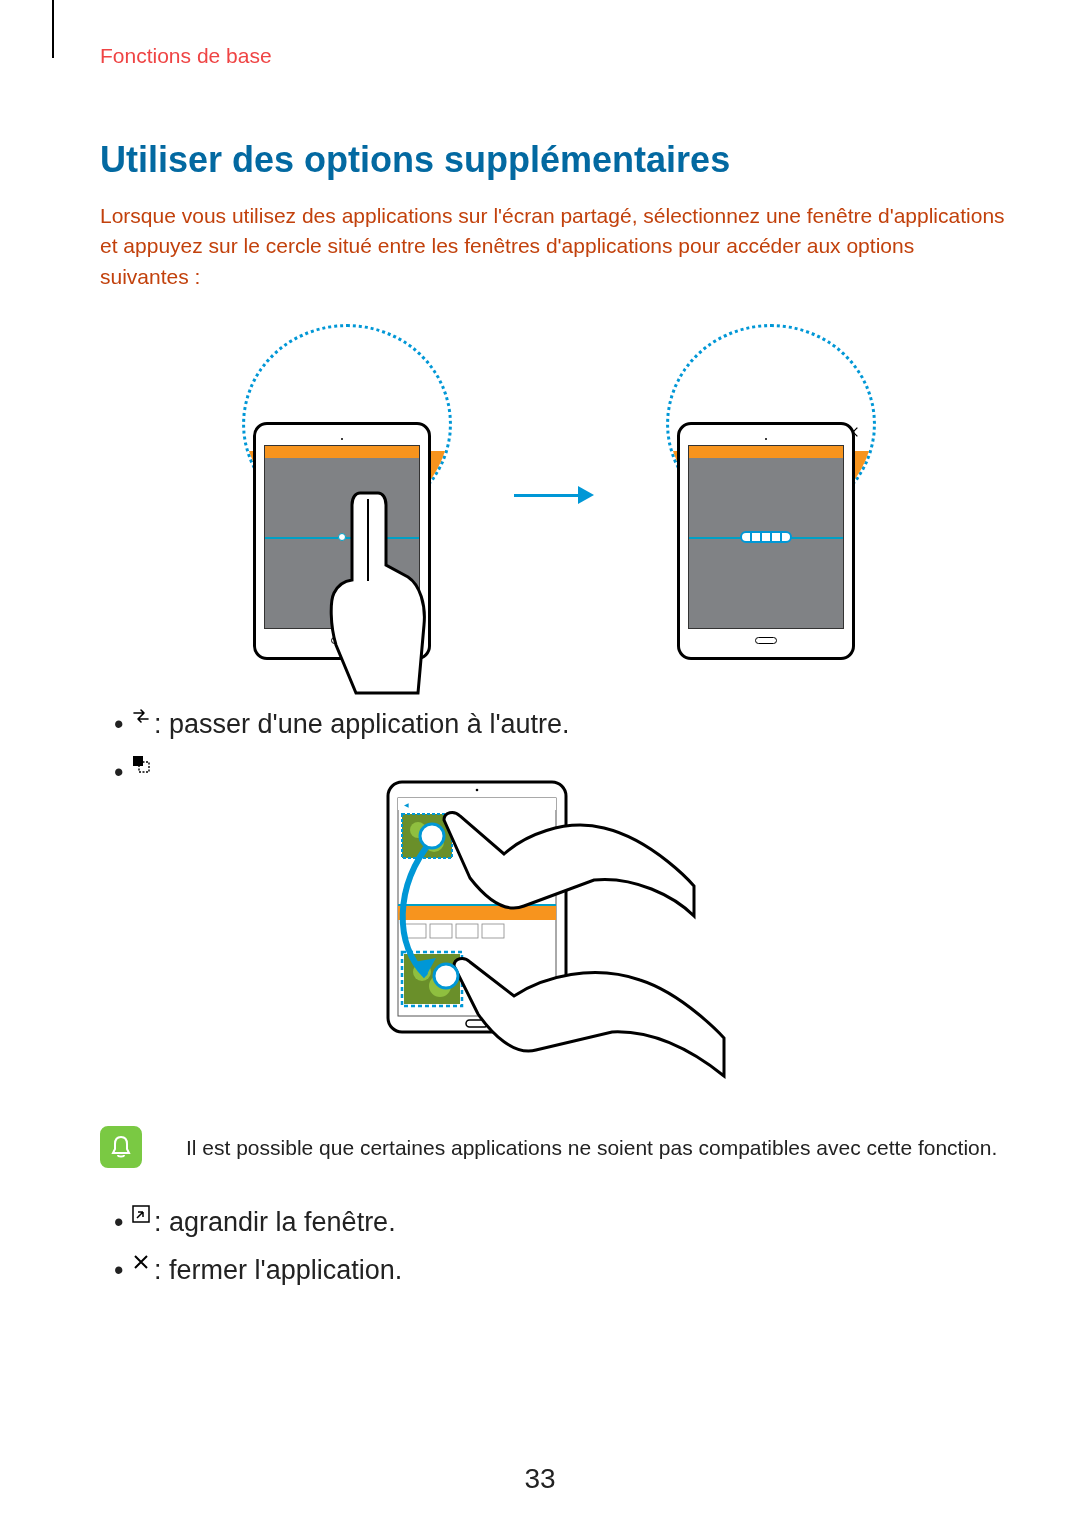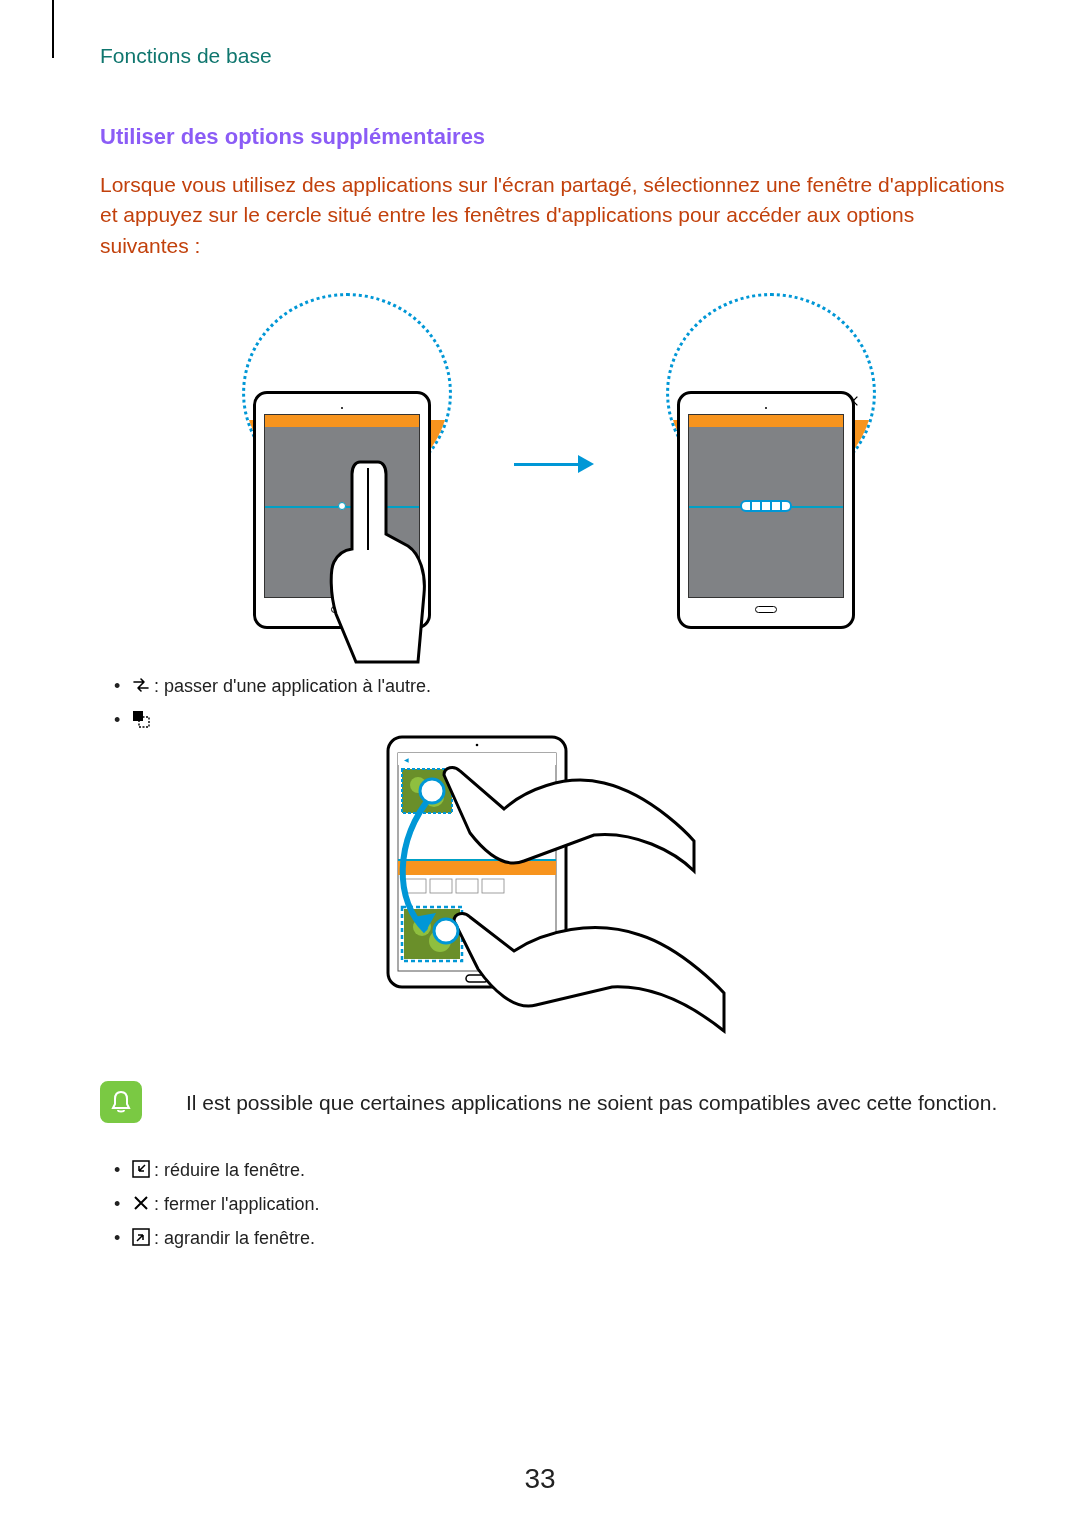--- a/index.html
+++ b/index.html
@@ -1,21 +1,21 @@
 <!DOCTYPE html>
 <html><head>
 <meta charset="utf-8">
 <style>
   * { box-sizing: border-box; margin: 0; padding: 0; }
   html, body { width: 1080px; height: 1527px; background: #fff; font-family: Arial, Helvetica, sans-serif; color: #222; }
   .page { position: relative; width: 1080px; height: 1527px; padding: 38px 72px 40px 100px; }
   .crop-mark { position: absolute; background: #000; }
   .crop-v { width: 2px; height: 58px; left: 52px; top: 0; }
-  .breadcrumb { font-size: 21px; color: #0f766e; margin: 6px 0 56px 0; }
-  h2.section-title { font-size: 22px; font-weight: bold; color: #8b5cf6; margin-bottom: 20px; }
+  .breadcrumb { font-size: 21px; color: #ef4444; margin: 6px 0 71px 0; }
+  h2.section-title { font-size: 36px; font-weight: bold; color: #0369a1; margin-bottom: 20px; }
   p.intro { font-size: 21px; line-height: 1.45; color: #c2410c; margin-bottom: 28px; }
 
   .figrow { display: flex; justify-content: center; align-items: center; gap: 22px; margin-bottom: 34px; height: 350px; }
 
   
   .tablet { position: relative; width: 178px; height: 238px; border: 3px solid #000; border-radius: 14px; background: #fff; padding: 13px 8px 13px 8px; display:flex; flex-direction:column; align-items:center; }
   .speaker-dot { width: 2px; height: 2px; background:#000; border-radius:50%; }
   .home-btn { width: 22px; height: 7px; border:1.5px solid #000; border-radius: 4px; margin-top:4px; }
   .screen { position: relative; flex: 1; width: 100%; border: 1px solid #333; margin: 5px 0 4px 0; overflow: hidden; }
   .pane-top { height: 50%; background: #808285; border-bottom: 0; }
@@ -41,21 +41,21 @@
   .arrow-right { width: 80px; height: 10px; position:relative; }
   .arrow-right .shaft { position:absolute; left:0; right:14px; top:4px; height:3px; background:#0097d6; }
   .arrow-right .head { position:absolute; right:0; top:-4px; width:0; height:0; border-left:16px solid #0097d6; border-top:9px solid transparent; border-bottom:9px solid transparent; }
 
   
   .hand { position:absolute; pointer-events:none; }
   .finger1 svg, .dragfig svg { width:100%; height:100%; }
 
   
   ul.iconlist { list-style: none; margin: 0 0 30px 4px; }
-  ul.iconlist li { position: relative; font-size: 18px; line-height: 1.55; padding-left: 50px; margin-bottom: 6px; }
+  ul.iconlist li { position: relative; font-size: 27px; line-height: 1.55; padding-left: 50px; margin-bottom: 6px; }
   ul.iconlist li::before { content: "•"; position:absolute; left:10px; top:0; }
   ul.iconlist li .mini { position:absolute; left:28px; top:3px; width:18px; height:18px; display:inline-flex; align-items:center; justify-content:center; }
   ul.iconlist li .mini svg { width:18px; height:18px; }
 
   .dragfig-wrap { display:flex; justify-content:center; margin: 10px 0 40px 0; }
   .dragfig { width: 360px; height: 310px; position:relative; }
 
   .note { display:flex; align-items:flex-start; gap:20px; margin: 12px 0 34px 0; }
   .note-icon { width:42px; height:42px; border:2px solid #7ac943; background:#7ac943; border-radius:8px; display:flex; align-items:center; justify-content:center; }
   .note-icon svg { width:26px; height:26px; }
@@ -237,38 +237,29 @@
         </svg>
     </div>
     <p>Il est possible que certaines applications ne soient pas compatibles avec cette fonction.</p>
   </div>
 
   <ul class="iconlist">
     <li>
       <span class="mini">
           <svg viewBox="0 0 18 18">
             <rect x="1" y="1" width="16" height="16" stroke="#000" stroke-width="1.5" fill="none"></rect>
-            <path d="M13 5 L7 11 M7 11 L7 6 M7 11 L12 11" stroke="#000" stroke-width="1.5" fill="none"></path>
-          </svg>
-        </span>
-      <span> : réduire la fenêtre.</span>
+            <path d="M5 13 L11 7 M11 7 L11 12 M11 7 L6 7" stroke="#000" stroke-width="1.5" fill="none"></path>
+          </svg>
+        </span>
+      <span> : agrandir la fenêtre.</span>
     </li>
     <li>
       <span class="mini">
           <svg viewBox="0 0 18 18">
             <path d="M3 3 L15 15 M15 3 L3 15" stroke="#000" stroke-width="2"></path>
           </svg>
         </span>
       <span> : fermer l'application.</span>
-    </li>
-    <li>
-      <span class="mini">
-          <svg viewBox="0 0 18 18">
-            <rect x="1" y="1" width="16" height="16" stroke="#000" stroke-width="1.5" fill="none"></rect>
-            <path d="M5 13 L11 7 M11 7 L11 12 M11 7 L6 7" stroke="#000" stroke-width="1.5" fill="none"></path>
-          </svg>
-        </span>
-      <span> : agrandir la fenêtre.</span>
     </li>
   </ul>
 
   <div class="page-number">33</div>
 </div>
 
 </body></html>

